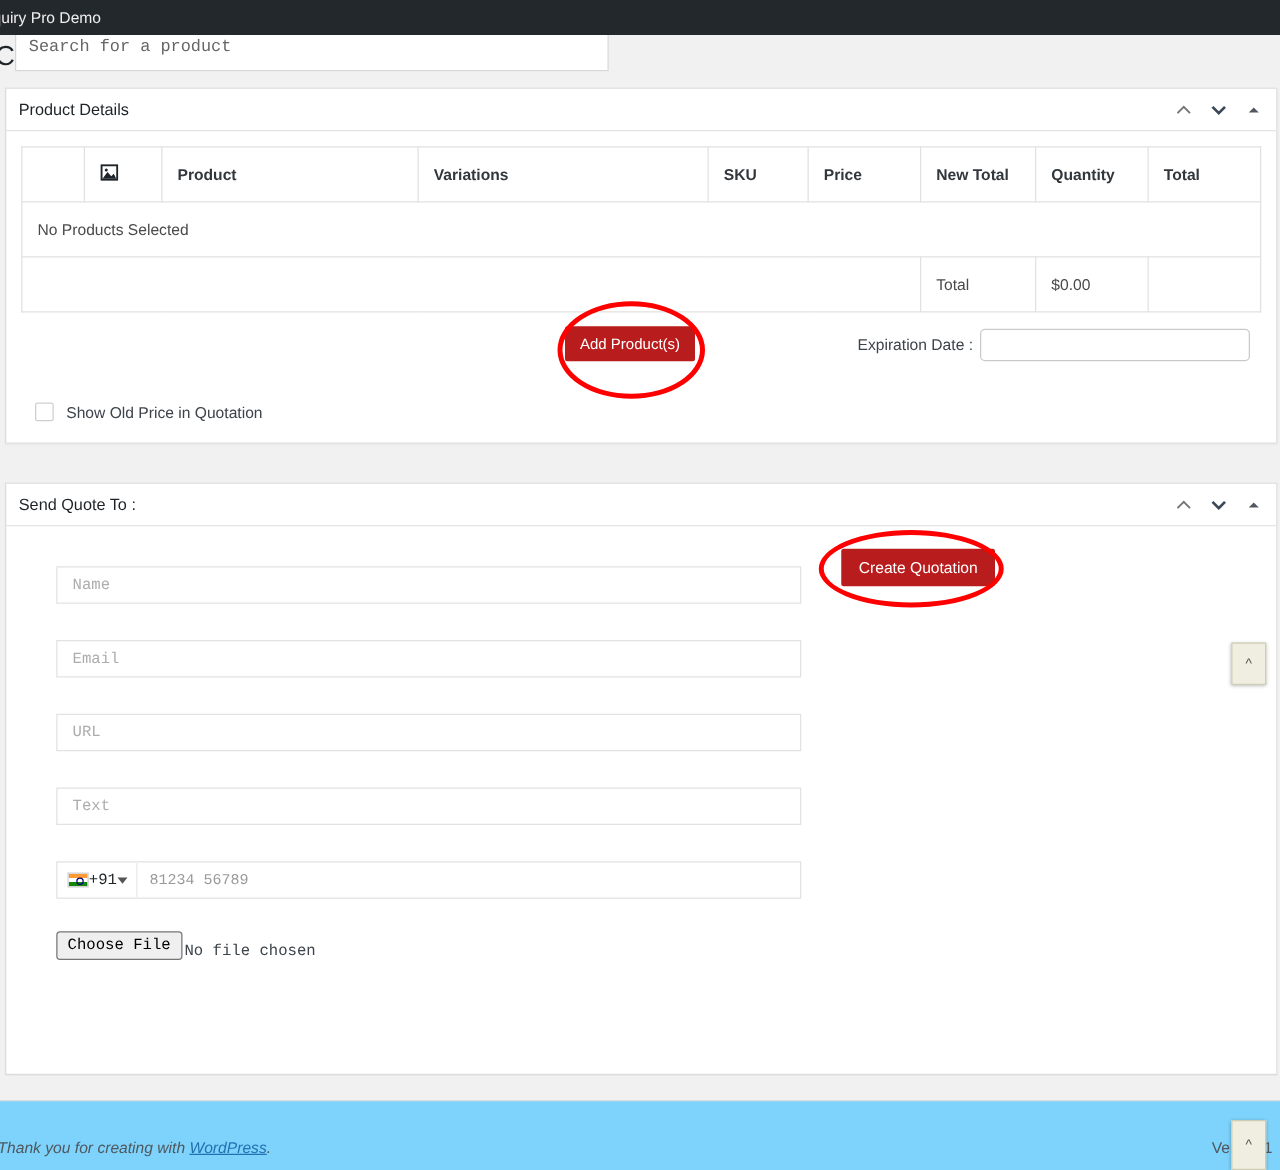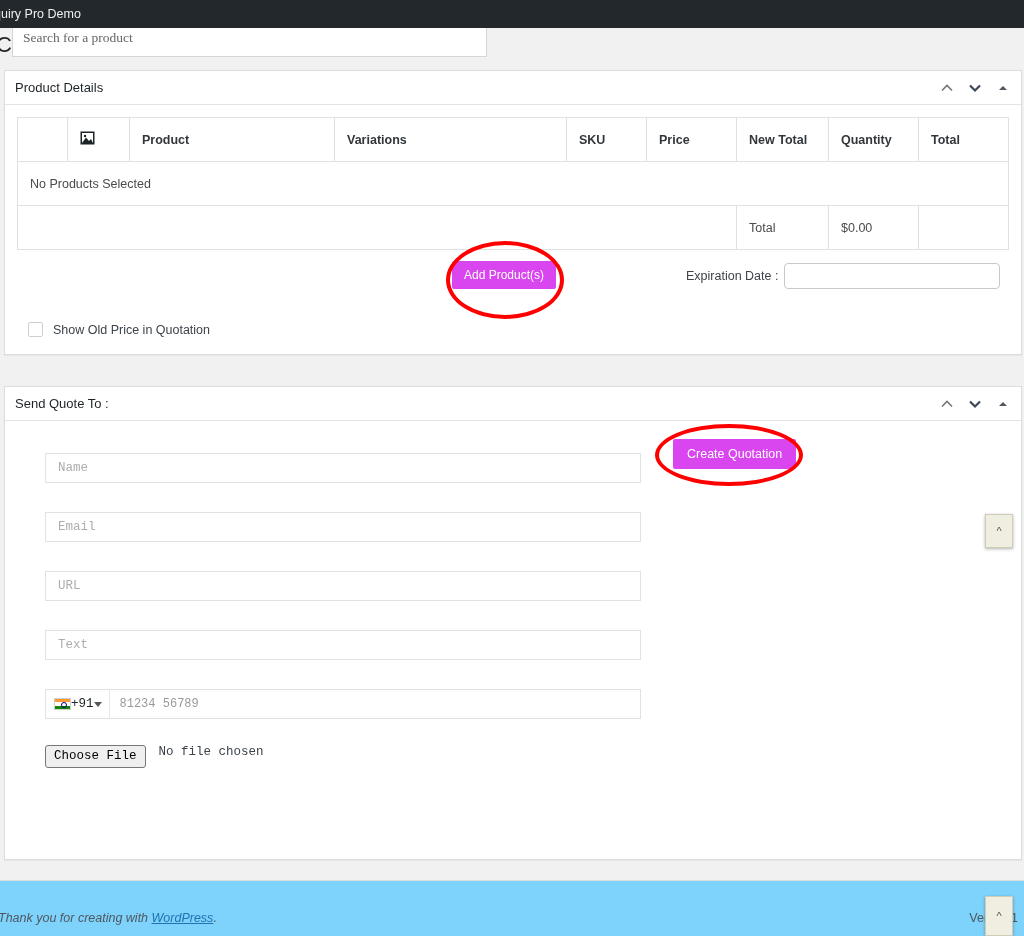--- a/index.html
+++ b/index.html
@@ -65,25 +65,25 @@
   .c-total{ width:auto; }
   td.empty-row{ text-align:center; color:#4a4a4a; height:42px; }
   td.totals-lbl, td.totals-val{ color:#4a4a4a; font-weight:400; }
   .img-icon{ display:inline-block; }
 
   
   .search-row{ position:relative; padding:14px 12px 0 12px; height:62px; }
   .search-input{
     position:absolute; left:12px; top:19px; width:475px; height:38px;
     border:1px solid #d6d6d8; background:#fff; padding:0 10px;
-    font-size:13.5px; color:#1d2327; font-family:Liberation Serif, serif; outline:none;
+    font-size:13.5px; color:#1d2327; font-family:Liberation Mono, monospace; outline:none;
   }
   .search-input::placeholder{ color:#666; }
   .btn-primary{
-    background:#d946ef; border:none; color:#fff;
+    background:#b91c1c; border:none; color:#fff;
     font-family:inherit; font-size:12px; cursor:pointer;
     padding:0 12px; height:28px; line-height:28px; border-radius:2px;
   }
   .add-products-btn{ position:absolute; left:452px; top:261px; z-index:20; }
   .exp-wrap{
     position:absolute; left:686px; top:263px;
     display:flex; align-items:center; gap:6px;
   }
   .exp-label{ font-size:12.5px; color:#3c434a; }
   .exp-input{
@@ -130,21 +130,21 @@
   .cc-text{ font-size:12.5px; color:#1d2327; }
   .cc-caret{
     width:0; height:0; border-left:4px solid transparent; border-right:4px solid transparent;
     border-top:5px solid #555; display:block;
   }
   .phone-num{
     flex:1; border:none; outline:none; height:28px; padding:0 10px;
     font-family:inherit; font-size:12px; color:#1d4ed8; background:transparent;
   }
   .phone-num::placeholder{ color:#9a9a9a; }
-  .file-row{ display:flex; align-items:flex-start; gap:13px; }
+  .file-row{ display:flex; align-items:flex-end; gap:2px; }
   .file-btn{
     background:#efefef; border:1px solid #767676; border-radius:3px;
     font-family:inherit; font-size:12.5px; color:#000;
     padding:2px 8px; cursor:pointer; line-height:1.35;
   }
   .file-name{ font-size:12.5px; color:#3c434a; }
   .create-quote-btn{ position:absolute; left:673px; top:439px; z-index:20; height:30px; line-height:30px; font-size:12.5px; padding:0 14px; }
 
   
   .footer{

